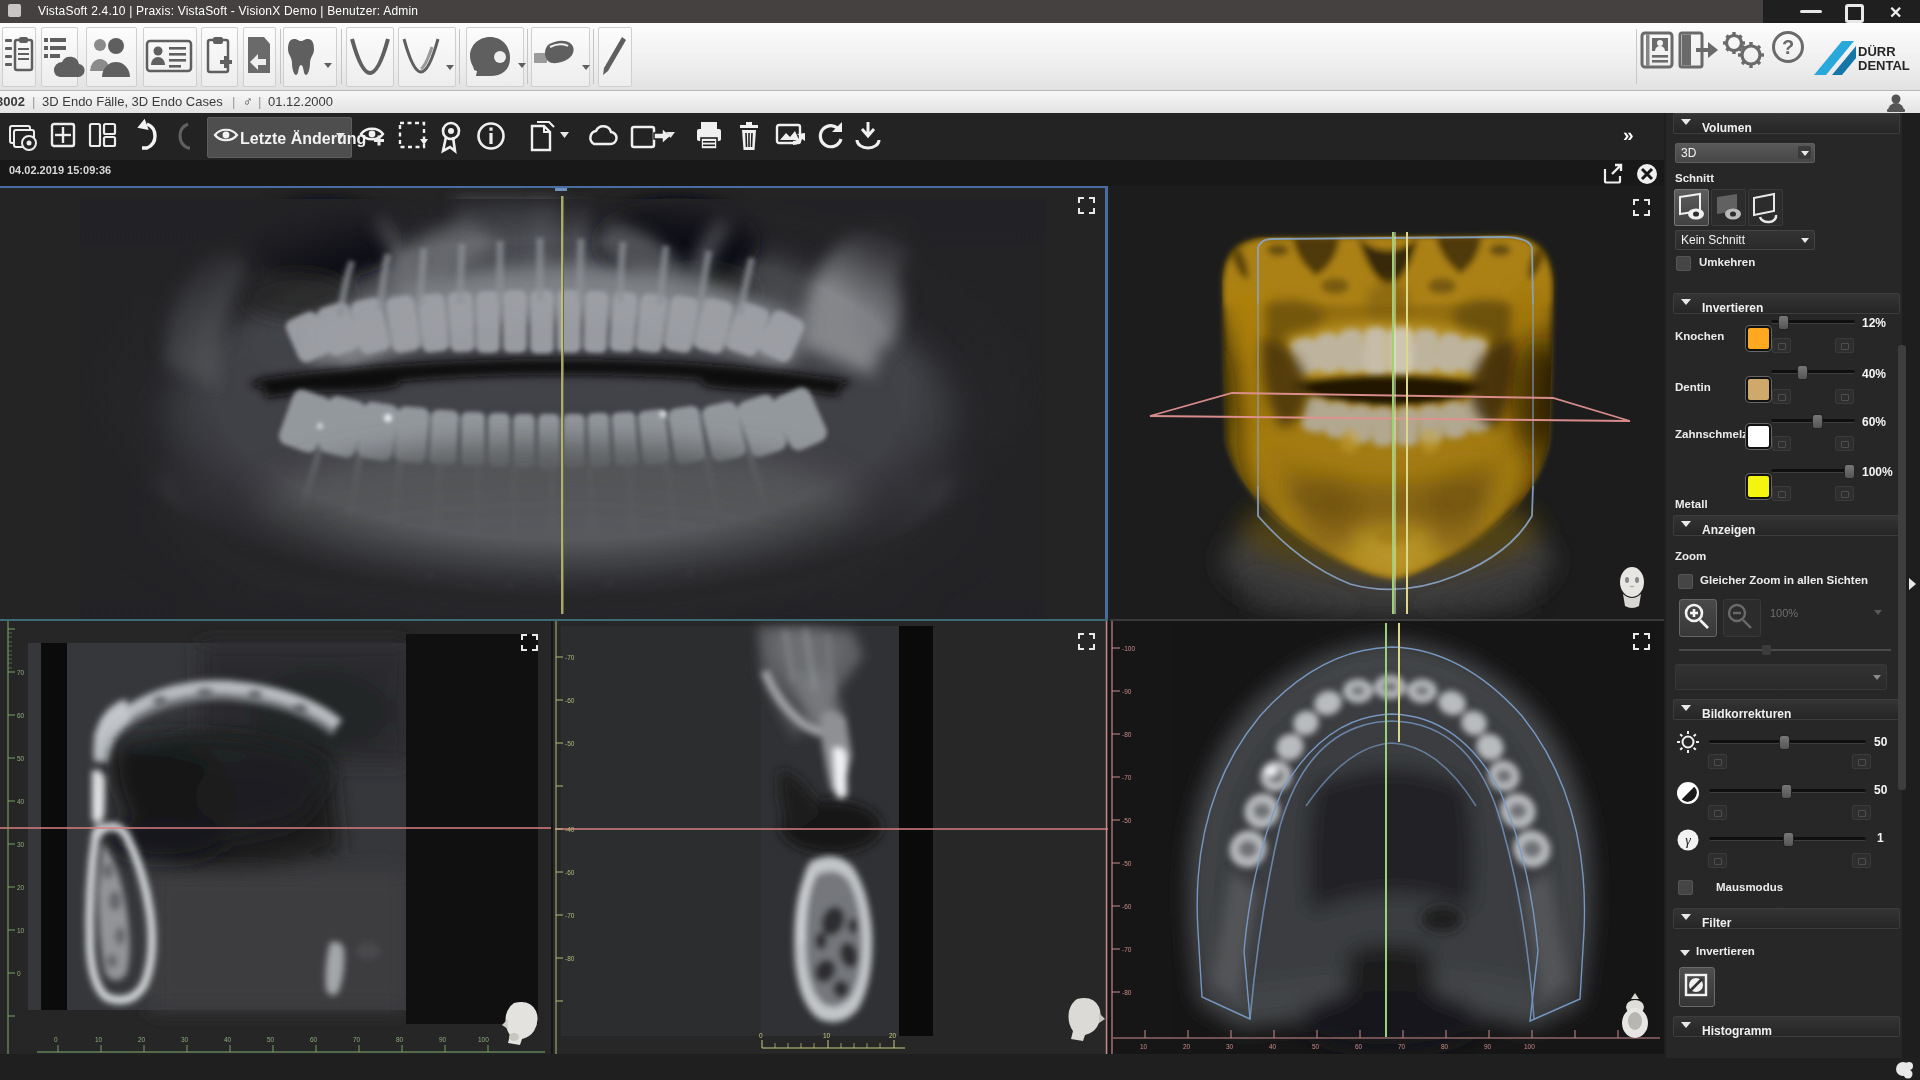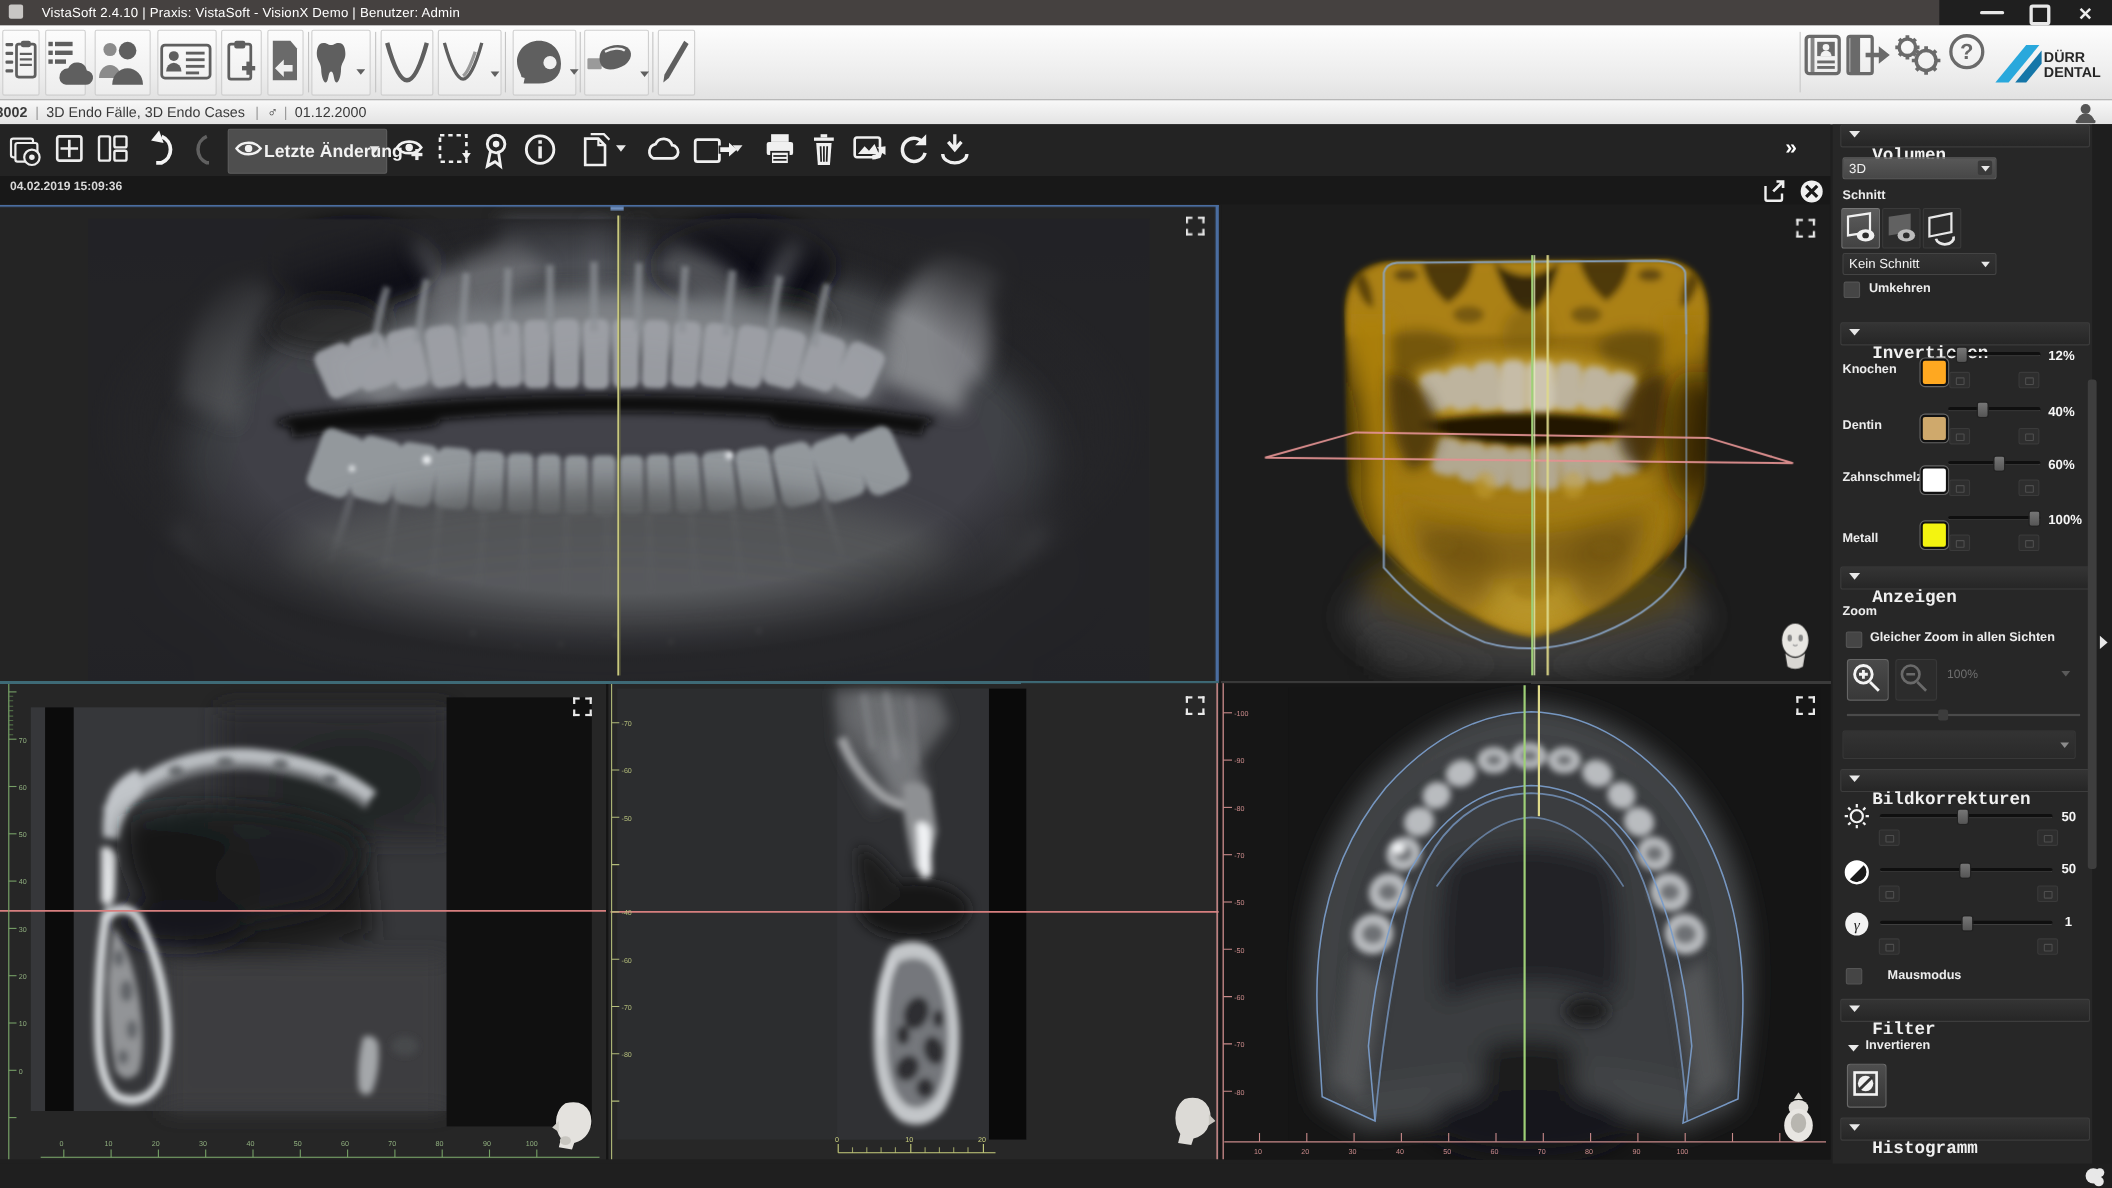--- a/index.html
+++ b/index.html
@@ -23,21 +23,21 @@
   #vp-pano{left:0;top:186px;width:1108px;height:434px;background:#242424;}
   #vp-3d{left:1110px;top:186px;width:554px;height:434px;background:#1c1c1c;}
   #vp-sag{left:0;top:621px;width:551px;height:433px;background:#262626;}
   #vp-cor{left:553px;top:621px;width:555px;height:433px;background:#262626;}
   #vp-ax{left:1110px;top:621px;width:554px;height:433px;background:#161616;}
   
   #rpanel{left:1666px;top:113px;width:254px;height:945px;background:#272727;color:#e6e6e6;font-size:12px;}
   .hdr{position:absolute;left:7px;width:225px;height:19px;background:linear-gradient(#343434,#262626);
        border:1px solid #3d3d3d;border-radius:2px;font-weight:bold;color:#f0f0f0;}
   .hdr .tri{position:absolute;left:7px;top:5px;width:0;height:0;border-left:5px solid transparent;border-right:5px solid transparent;border-top:6px solid #e8e8e8;}
-  .hdr .txt{position:absolute;left:28px;top:18px;font-size:16px;font-family:Liberation Mono, monospace;}
+  .hdr .txt{position:absolute;left:28px;top:7px;font-size:12px;}
   .lbl{position:absolute;font-weight:bold;color:#ececec;font-size:11.5px;}
   .combo{position:absolute;left:9px;width:138px;height:18px;background:linear-gradient(#585858,#474747);border:1px solid #5e5e5e;border-radius:2px;color:#f2f2f2;font-size:12px;}
   .combo.dark{background:linear-gradient(#333,#2a2a2a);border-color:#444;}
   .combo .ctx{position:absolute;left:5px;top:2px;}
   .combo .carr{position:absolute;right:3px;top:2px;width:13px;height:13px;background:#3a3a3a;border-radius:2px;}
   .combo .carr:after{content:"";position:absolute;left:3px;top:5px;border-left:4px solid transparent;border-right:4px solid transparent;border-top:5px solid #e8e8e8;}
   .chk{position:absolute;width:13px;height:13px;background:#454545;border:1px solid #555;border-radius:2px;}
   .sld{position:absolute;height:3px;background:#0f0f0f;border-bottom:1px solid #3e3e3e;border-radius:2px;}
   .knob{position:absolute;top:-5px;width:9px;height:13px;background:linear-gradient(#777,#555);border:1px solid #222;border-radius:3px;}
   .stepbtn{position:absolute;width:17px;height:13px;background:#2e2e2e;border:1px solid #3a3a3a;border-radius:2px;}
@@ -1137,21 +1137,21 @@
   <div class="pct" style="left:196px;top:254px;">40%</div>
 
   <div class="lbl" style="left:9px;top:315px;">Zahnschmelz</div>
   <div class="swatch" style="left:80px;top:311px;background:#ffffff;"></div>
   <div class="sld" style="left:105px;top:306px;width:84px;"></div>
   <div class="knob" style="left:146px;top:301px;"></div>
   <div class="stepbtn" style="left:106px;top:323px;"></div>
     <div class="stepbtn" style="left:169px;top:323px;"></div>
   <div class="pct" style="left:196px;top:302px;">60%</div>
 
-  <div class="lbl" style="left:9px;top:371px;">Metall</div>
+  <div class="lbl" style="left:9px;top:385px;">Metall</div>
   <div class="swatch" style="left:80px;top:361px;background:#f4f410;"></div>
   <div class="sld" style="left:105px;top:356px;width:84px;"></div>
   <div class="knob" style="left:178px;top:351px;"></div>
   <div class="stepbtn" style="left:106px;top:373px;"></div>
     <div class="stepbtn" style="left:169px;top:373px;"></div>
   <div class="pct" style="left:196px;top:352px;">100%</div>
 
   <div class="hdr" style="top:402px;">
       <div class="tri"></div>
       <div class="txt">Anzeigen</div>

